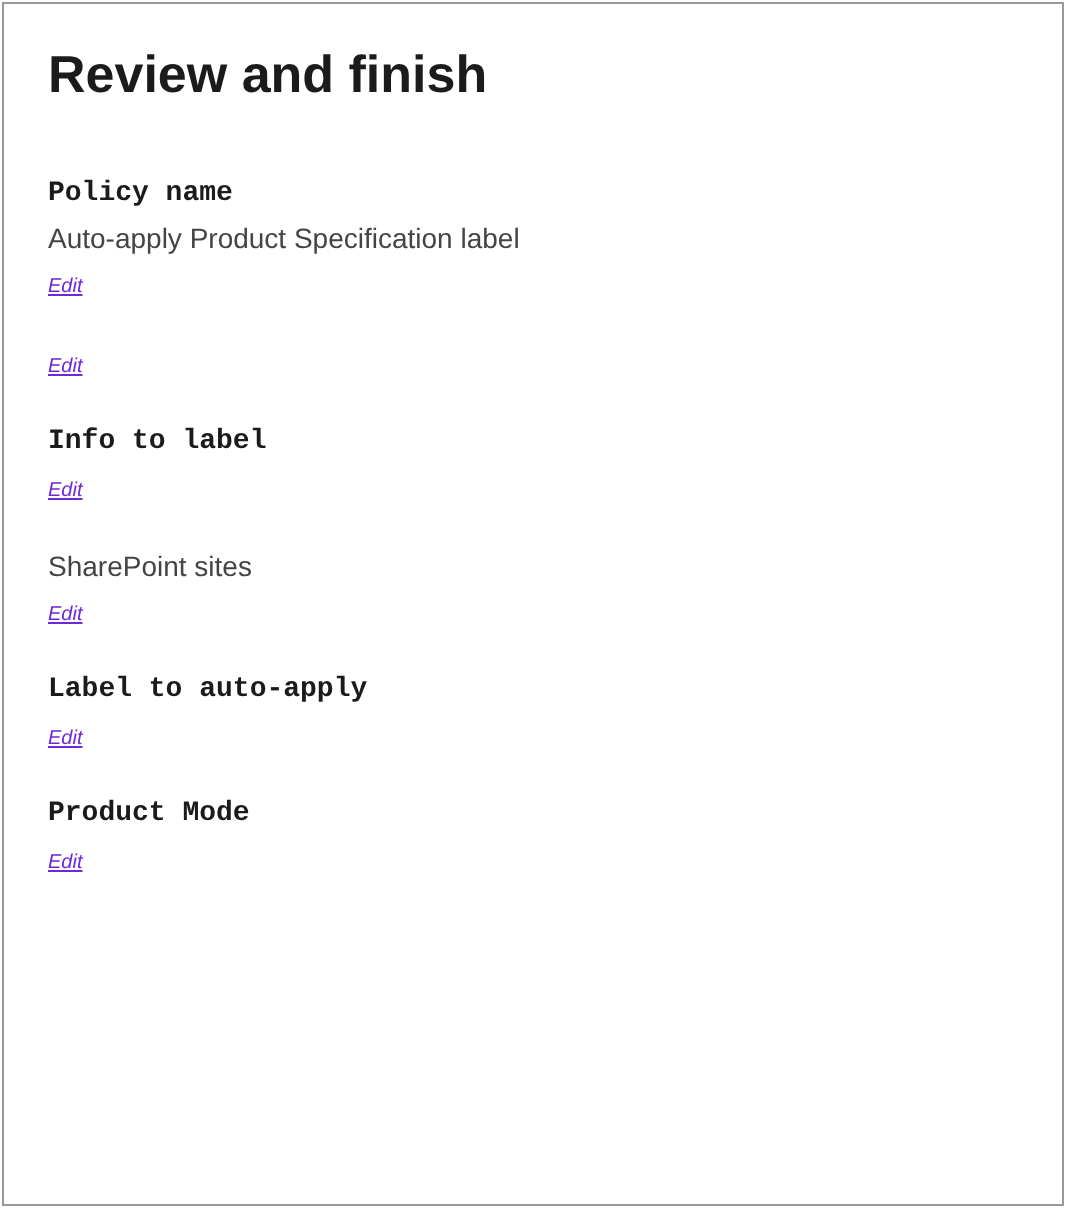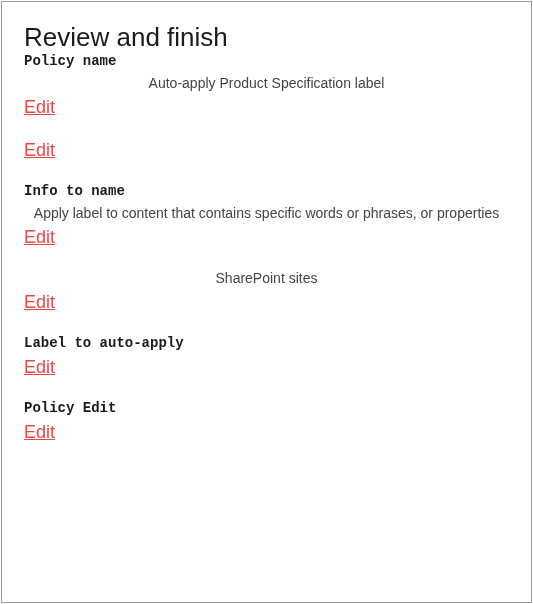--- a/index.html
+++ b/index.html
@@ -17,77 +17,77 @@
     .container {
       border: 1px solid #999;
       width: 531px;
       height: 602px;
       margin: 1px;
       padding: 20px 22px;
       background: #fff;
     }
     .page-title {
       font-size: 26px;
-      font-weight: 400;
+      font-weight: 700;
       color: #1b1b1b;
+      margin-bottom: 36px;
     }
     .section {
       margin-bottom: 22px;
     }
     .section-label {
       font-size: 14px;
       font-weight: 600;
       color: #1b1b1b;
       margin-bottom: 6px;
       font-family: Liberation Mono, monospace;
     }
     .section-value {
       font-size: 14px;
       font-weight: 400;
       color: #444;
       margin-bottom: 6px;
-      text-align: center;
     }
     .edit-link {
-      font-size: 18px;
-      color: #ef4444;
+      font-size: 10px;
+      color: #6d28d9;
       text-decoration: underline;
       cursor: pointer;
       display: inline-block;
+      font-style: italic;
     }
   </style>
 </head>
 <body>
 
 <div class="container">
   <h1 class="page-title">Review and finish</h1>
 
   <div class="section">
     <div class="section-label">Policy name</div>
     <div class="section-value">Auto-apply Product Specification label</div>
     <a class="edit-link">Edit</a>
   </div>
 
   <div class="section">
     <a class="edit-link">Edit</a>
   </div>
 
   <div class="section">
-    <div class="section-label">Info to name</div>
-    <div class="section-value">Apply label to content that contains specific words or phrases, or properties</div>
+    <div class="section-label">Info to label</div>
     <a class="edit-link">Edit</a>
   </div>
 
   <div class="section">
     <div class="section-value">SharePoint sites</div>
     <a class="edit-link">Edit</a>
   </div>
 
   <div class="section">
     <div class="section-label">Label to auto-apply</div>
     <a class="edit-link">Edit</a>
   </div>
 
   <div class="section">
-    <div class="section-label">Policy Edit</div>
+    <div class="section-label">Product Mode</div>
     <a class="edit-link">Edit</a>
   </div>
 </div>
 
 </body></html>

